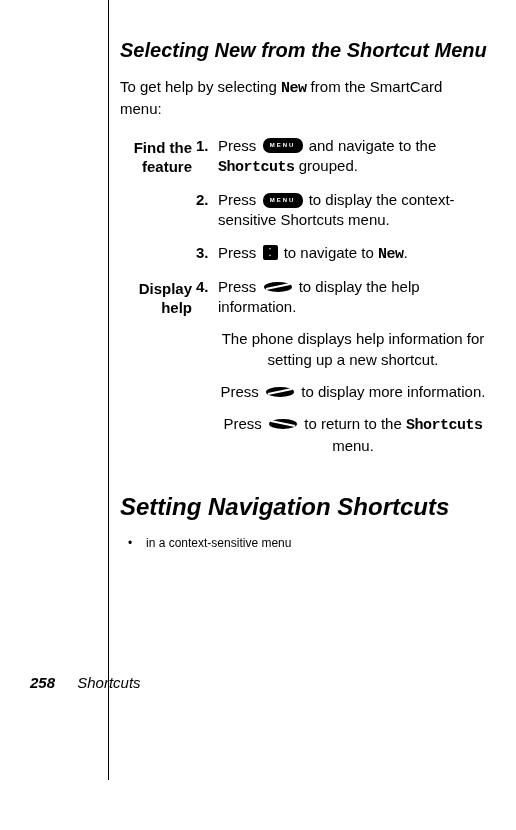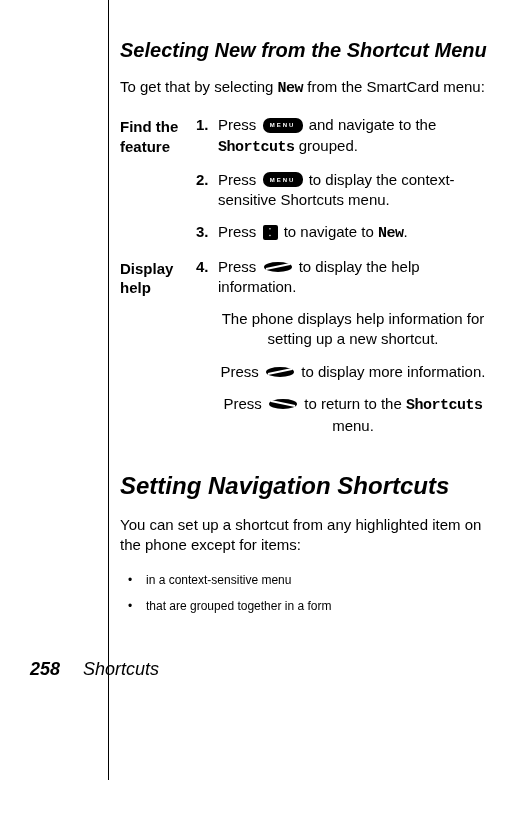--- a/index.html
+++ b/index.html
@@ -57,20 +57,21 @@
   }
   .steps-label {
     display: table-cell;
     width: 76px;
     font-weight: bold;
     font-size: 15px;
     vertical-align: top;
     padding-right: 4px;
     padding-top: 2px;
     line-height: 1.3;
+    text-align: right;
   }
   .steps-body {
     display: table-cell;
     vertical-align: top;
   }
   ol.steps {
     margin: 0;
     padding: 0;
     list-style: none;
     counter-reset: none;
@@ -117,22 +118,22 @@
   }
   ul.bullets li::before {
     content: "•";
     position: absolute;
     left: 0;
     top: 0;
   }
   .footer {
     position: absolute;
     left: 30px;
-    bottom: 24px;
-    font-size: 18px;
+    bottom: 13px;
+    font-size: 15px;
   }
   .footer .pagenum {
     font-weight: bold;
     font-style: italic;
   }
   .footer .section {
     font-style: italic;
     margin-left: 18px;
   }
   
@@ -183,21 +184,21 @@
 </head>
 <body>
 
 <div class="page">
   <div class="vertical-rule"></div>
 
   <div class="content">
     <h2 class="subheading">Selecting New from the Shortcut Menu</h2>
 
     <p class="intro">
-      <span>To get that by selecting </span><span class="mono">New</span><span> from the SmartCard menu:</span>
+      <span>To get help by selecting </span><span class="mono">New</span><span> from the SmartCard menu:</span>
     </p>
 
     <div class="steps-table">
 
       <div class="steps-row">
         <div class="steps-label">Find the feature</div>
         <div class="steps-body">
           <ol class="steps">
             <li class="step">
               <span class="num">1.</span>
@@ -247,25 +248,23 @@
                   <ellipse cx="15" cy="7" rx="14" ry="5" fill="#000"></ellipse>
                   <line x1="3" y1="4" x2="27" y2="9" stroke="#fff" stroke-width="2"></line>
                 </svg></span><span> to return to the </span><span class="mono">Shortcuts</span><span> menu.</span>
           </div>
         </div>
       </div>
     </div>
 
     <h1 class="section-heading">Setting Navigation Shortcuts</h1>
 
-    <p class="intro">You can set up a shortcut from any highlighted item on the phone except for items:</p>
 
     <ul class="bullets">
       <li>in a context-sensitive menu</li>
-      <li>that are grouped together in a form</li>
     </ul>
   </div>
 
   <div class="footer">
     <span class="pagenum">258</span>
     <span class="section">Shortcuts</span>
   </div>
 </div>
 
 </body></html>

